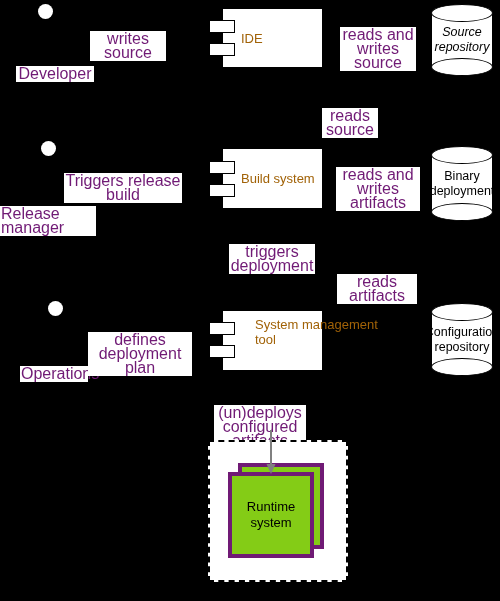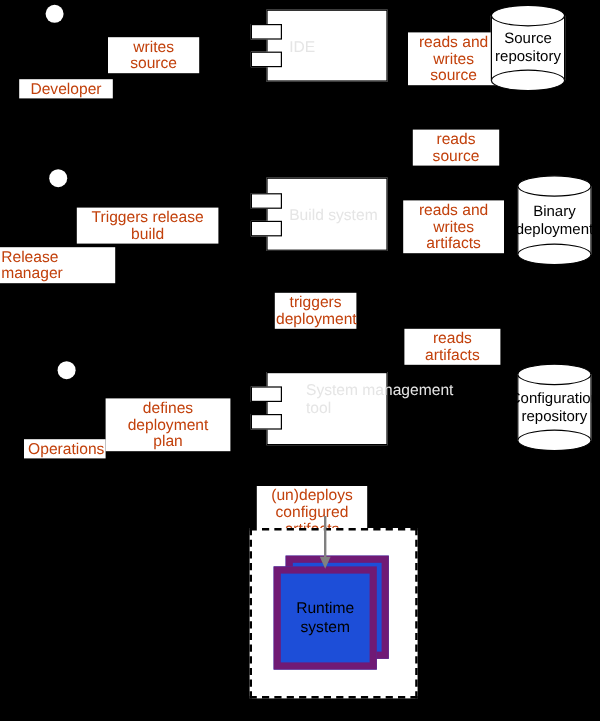--- a/index.html
+++ b/index.html
@@ -24,40 +24,40 @@
     width: 15px;
     height: 15px;
     border-radius: 50%;
     background: #ffffff;
   }
 
   
   .label-chip {
     position: absolute;
     background: #ffffff;
-    color: #c2410c;
-    font-size: 13px;
+    color: #701a75;
+    font-size: 16px;
     line-height: 14px;
     text-align: center;
     white-space: pre-line;
     padding: 1px 1px;
     box-sizing: border-box;
   }
   .label-chip.left-align { text-align: left; }
 
   
   .component {
     position: absolute;
     background: #ffffff;
     border: 1px solid #000000;
     box-sizing: border-box;
   }
   .component-label {
     position: absolute;
-    color: #e5e5e5;
+    color: #a16207;
     font-size: 13px;
     line-height: 15px;
     white-space: pre-line;
   }
   .component-tab {
     position: absolute;
     width: 26px;
     height: 13px;
     background: #ffffff;
     border: 1px solid #000000;
@@ -116,22 +116,22 @@
 
   
   .node-box {
     position: absolute;
     background: #ffffff;
     border: 2px dashed #000000;
     box-sizing: border-box;
   }
   .stack-box {
     position: absolute;
-    background: #1d4ed8;
-    border: 6px solid #701a75;
+    background: #84cc16;
+    border: 4px solid #701a75;
     box-sizing: border-box;
   }
   .stack-label {
     position: absolute;
     left: 0;
     top: 50%;
     transform: translateY(-50%);
     width: 100%;
     text-align: center;
     color: #000000;
@@ -154,29 +154,29 @@
   <div class="label-chip" style="left:90px; top:31px; width:76px;">writes source</div>
 
   <div class="component" style="left:222px; top:8px; width:101px; height:60px;"></div>
   <div class="component-tab" style="left:209px; top:20px;"></div>
   <div class="component-tab" style="left:209px; top:43px;"></div>
   <div class="component-label" style="left:241px; top:31px;">IDE</div>
 
   <div class="label-chip" style="left:340px; top:27px; width:76px;">reads and
 writes source</div>
 
-  <div class="cylinder" style="left:409px; top:4px; width:62px; height:72px;">
+  <div class="cylinder" style="left:431px; top:4px; width:62px; height:72px;font-style:italic;">
     <div class="cyl-body"></div>
     <div class="cyl-bottom"></div>
     <div class="cyl-top"></div>
     <div class="cyl-text">Source
 repository</div>
   </div>
 
-  <div class="label-chip" style="left:344px; top:108px; width:72px;">reads source</div>
+  <div class="label-chip" style="left:322px; top:108px; width:56px;">reads source</div>
 
   <div class="actor-head" style="left:41px; top:141px;"></div>
   <div class="label-chip" style="left:64px; top:173px; width:118px;">Triggers release build</div>
 
   <div class="label-chip left-align" style="left:0px; top:206px; width:96px;">Release manager</div>
 
   <div class="component" style="left:222px; top:148px; width:101px; height:61px;"></div>
   <div class="component-tab" style="left:209px; top:161px;"></div>
   <div class="component-tab" style="left:209px; top:184px;"></div>
   <div class="component-label" style="left:241px; top:171px;">Build system</div>
@@ -185,21 +185,21 @@
 writes artifacts</div>
 
   <div class="cylinder" style="left:431px; top:146px; width:62px; height:75px;">
     <div class="cyl-body"></div>
     <div class="cyl-bottom"></div>
     <div class="cyl-top"></div>
     <div class="cyl-text">Binary
 deployment</div>
   </div>
 
-  <div class="label-chip" style="left:229px; top:244px; width:68px;">triggers
+  <div class="label-chip" style="left:229px; top:244px; width:86px;">triggers
 deployment</div>
   <div class="label-chip" style="left:337px; top:274px; width:80px;">reads artifacts</div>
 
   <div class="actor-head" style="left:48px; top:301px;"></div>
   <div class="label-chip left-align" style="left:20px; top:366px; width:68px;text-align:right;">Operations</div>
 
   <div class="label-chip" style="left:88px; top:332px; width:104px;">defines deployment
 plan</div>
 
   <div class="component" style="left:222px; top:310px; width:101px; height:61px;"></div>

